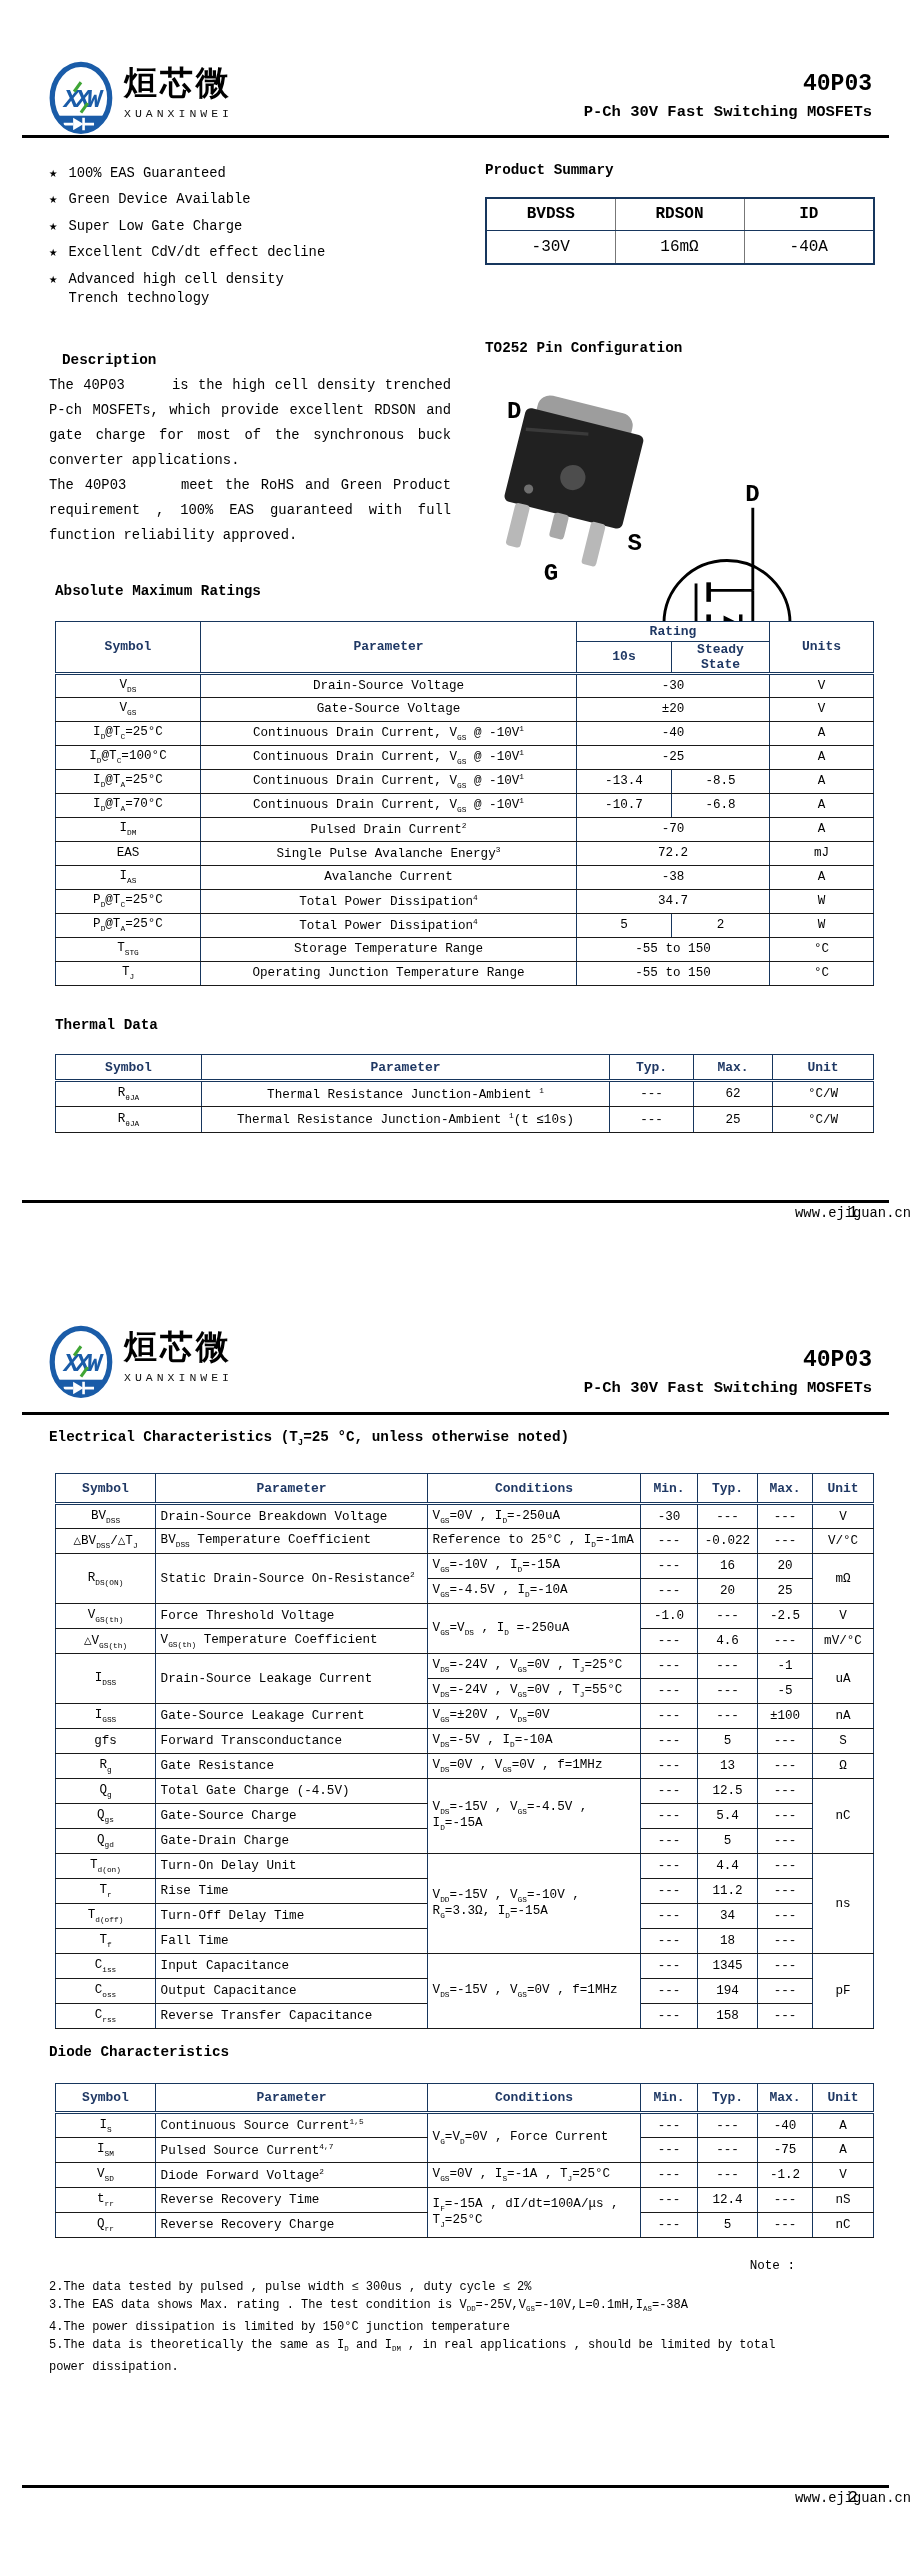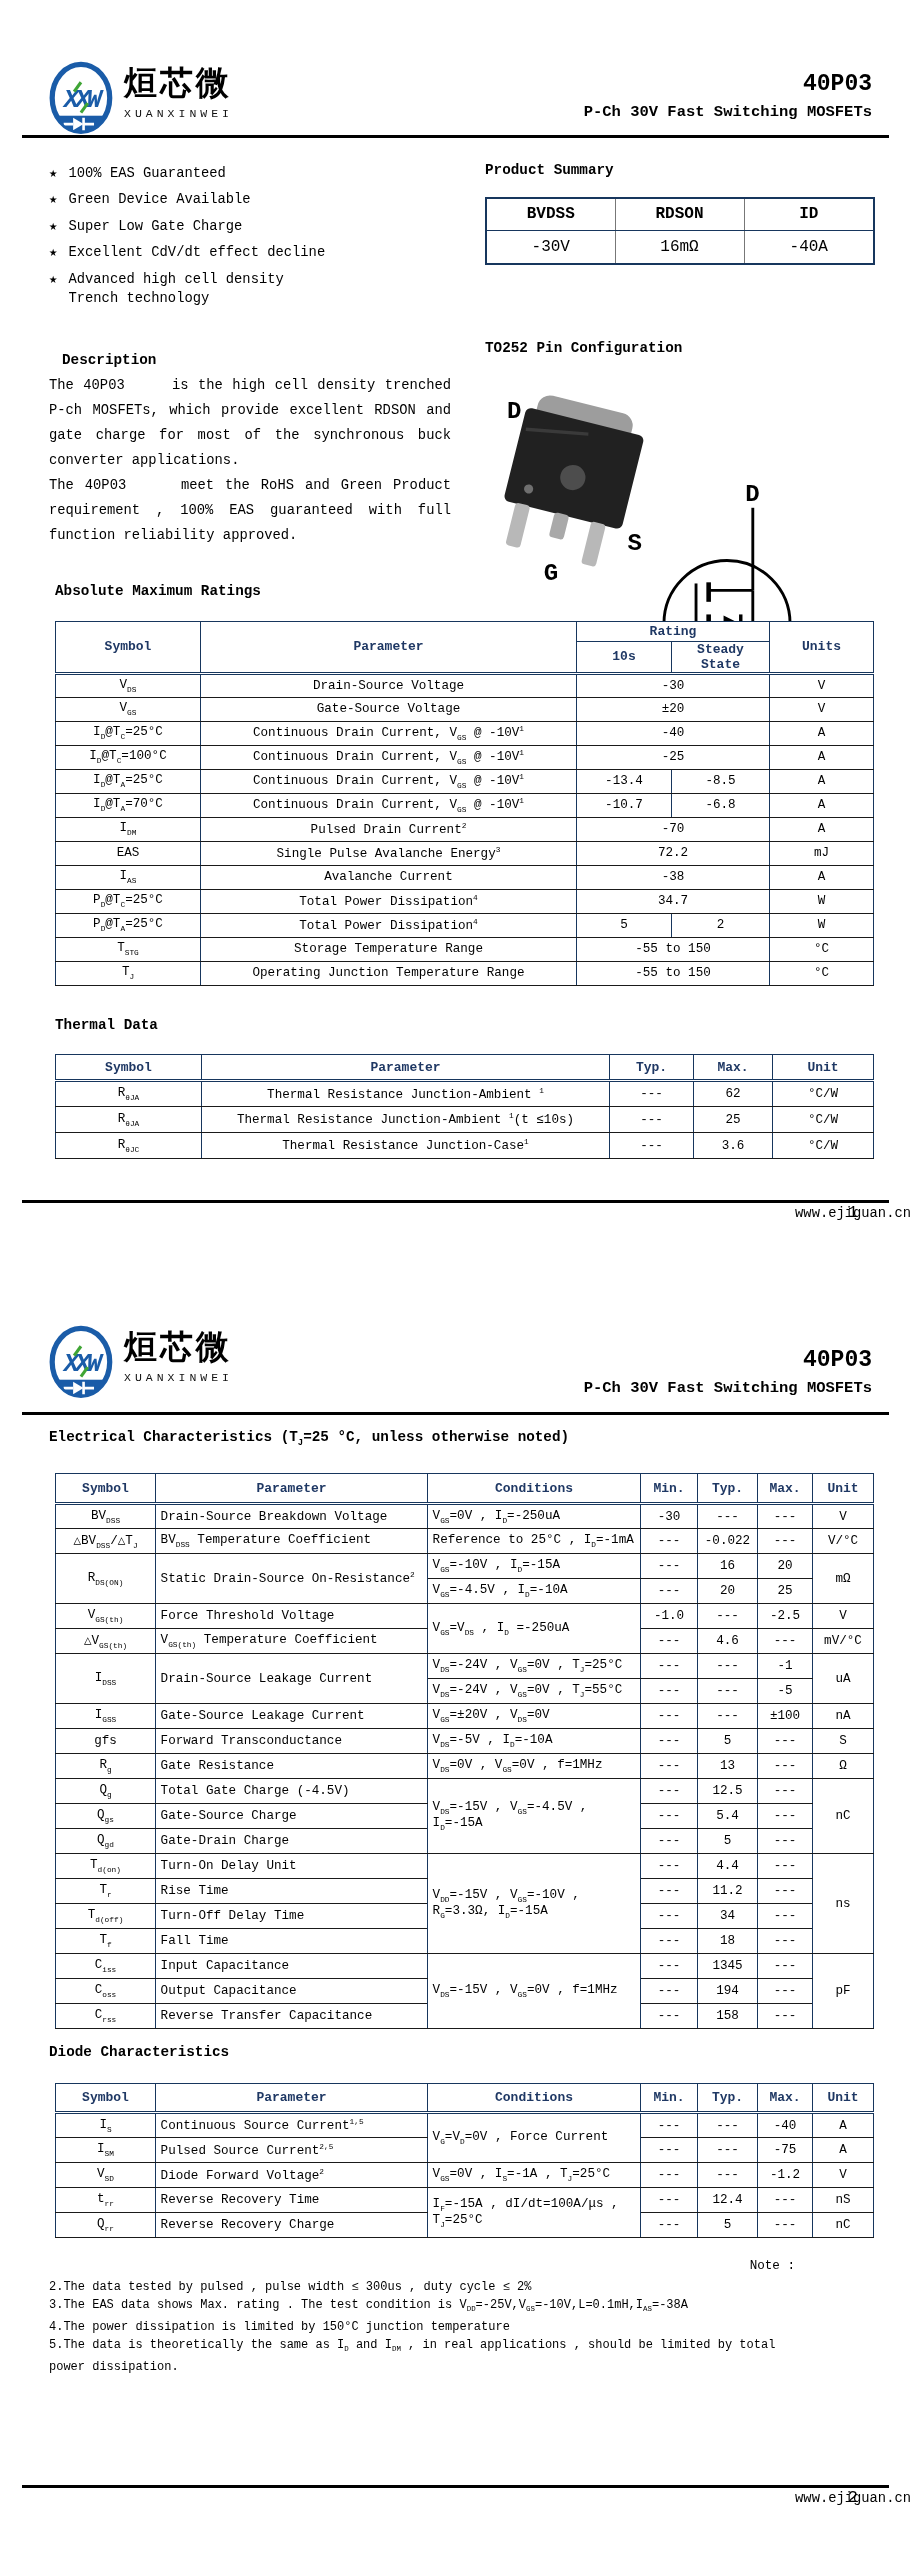--- a/index.html
+++ b/index.html
@@ -353,27 +353,20 @@
               <td>62</td>
               <td>°C/W</td>
             </tr>
           <tr>
               <td>R<sub>θJA</sub></td>
               <td>Thermal Resistance Junction-Ambient <sup>1</sup>(t ≤10s)</td>
               <td>---</td>
               <td>25</td>
               <td>°C/W</td>
             </tr>
-          <tr>
-              <td>R<sub>θJC</sub></td>
-              <td>Thermal Resistance Junction-Case<sup>1</sup></td>
-              <td>---</td>
-              <td>3.6</td>
-              <td>°C/W</td>
-            </tr>
         </tbody>
       </table>
     </div>
 
     <div class="footer-line" style="top:1200px;"></div>
     <div class="footer-url" style="top:1206px;">www.ejiguan.cn</div>
     <div class="footer-page" style="top:1203px;">1</div>
   </section>
 
   <section class="page" id="page2">
@@ -636,21 +629,21 @@
               <td>I<sub>S</sub></td>
               <td class="la">Continuous Source Current<sup>1,5</sup></td>
               <td rowspan="2" class="la">V<sub>G</sub>=V<sub>D</sub>=0V , Force Current</td>
               <td>---</td>
               <td>---</td>
               <td>-40</td>
               <td>A</td>
             </tr>
           <tr>
               <td>I<sub>SM</sub></td>
-              <td class="la">Pulsed Source Current<sup>2,5</sup></td>
+              <td class="la">Pulsed Source Current<sup>4,7</sup></td>
               <td>---</td>
               <td>---</td>
               <td>-75</td>
               <td>A</td>
             </tr>
           <tr>
               <td>V<sub>SD</sub></td>
               <td class="la">Diode Forward Voltage<sup>2</sup></td>
               <td class="la">V<sub>GS</sub>=0V , I<sub>S</sub>=-1A , T<sub>J</sub>=25°C</td>
               <td>---</td>

